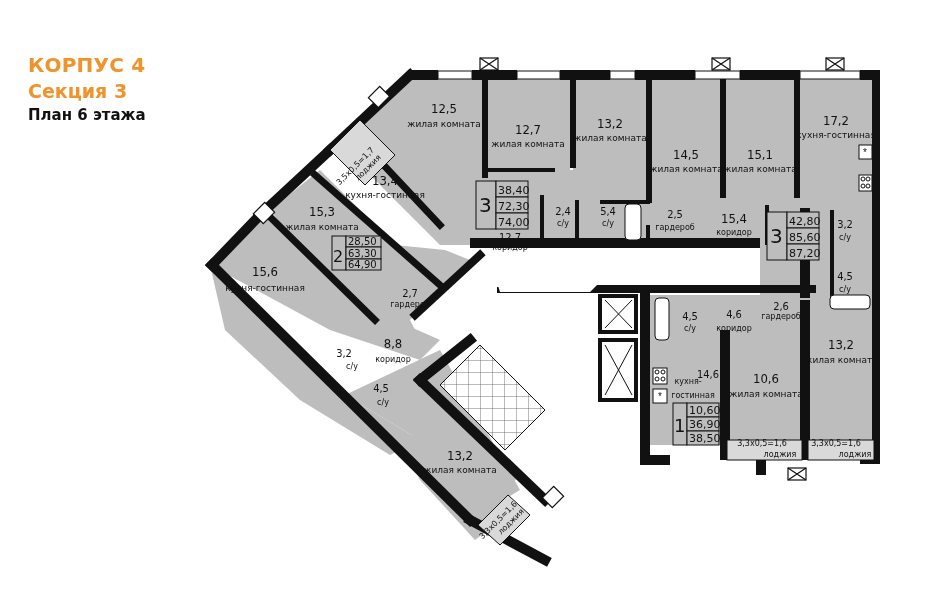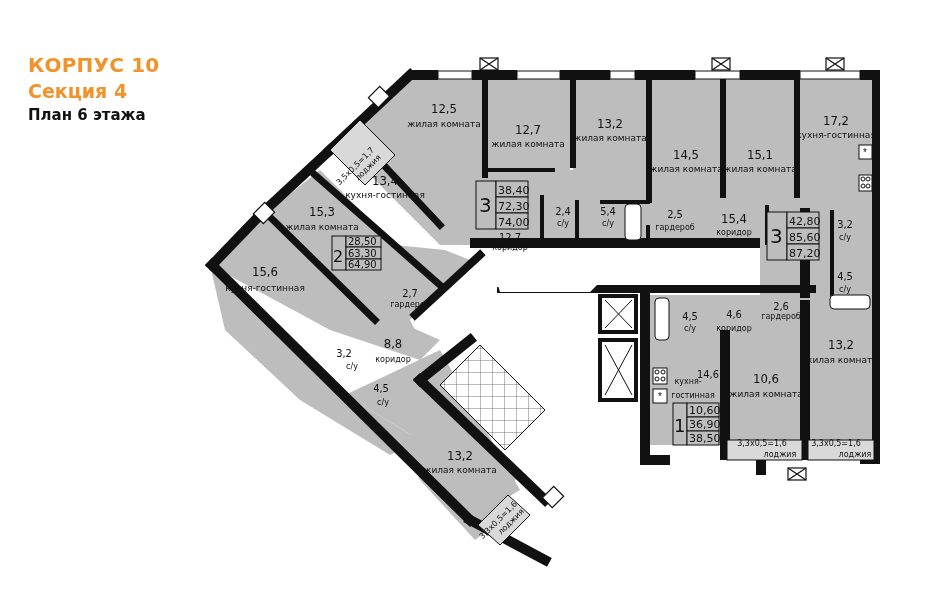--- a/index.html
+++ b/index.html
@@ -12,22 +12,22 @@
   .rm-area { font-family:"DejaVu Sans Condensed","DejaVu Sans", sans-serif; font-size:13px; fill:#111; }
   .rm-name { font-family:"DejaVu Sans", sans-serif; font-size:9px; fill:#111; }
   .sm { font-family:"DejaVu Sans", sans-serif; font-size:8px; fill:#111; }
   .ap-num { font-family:"DejaVu Sans", sans-serif; font-size:20px; fill:#111; }
   .ap-val { font-family:"DejaVu Sans", sans-serif; font-size:11px; fill:#111; }
 </style>
 </head>
 <body>
 
 <div class="header">
-  <div class="h-korpus">КОРПУС 10</div>
-  <div class="h-section">Секция 4</div>
+  <div class="h-korpus">КОРПУС 4</div>
+  <div class="h-section">Секция 3</div>
   <div class="h-plan">План 6 этажа</div>
 </div>
 
 <svg class="plan" width="941" height="600" viewBox="0 0 941 600">
   <defs>
     <pattern id="stairs" width="12" height="12" patternUnits="userSpaceOnUse">
       <rect width="12" height="12" fill="#fff"></rect>
       <path d="M0 0 H12 M0 0 V12" stroke="#555" stroke-width="0.8"></path>
     </pattern>
   </defs>

